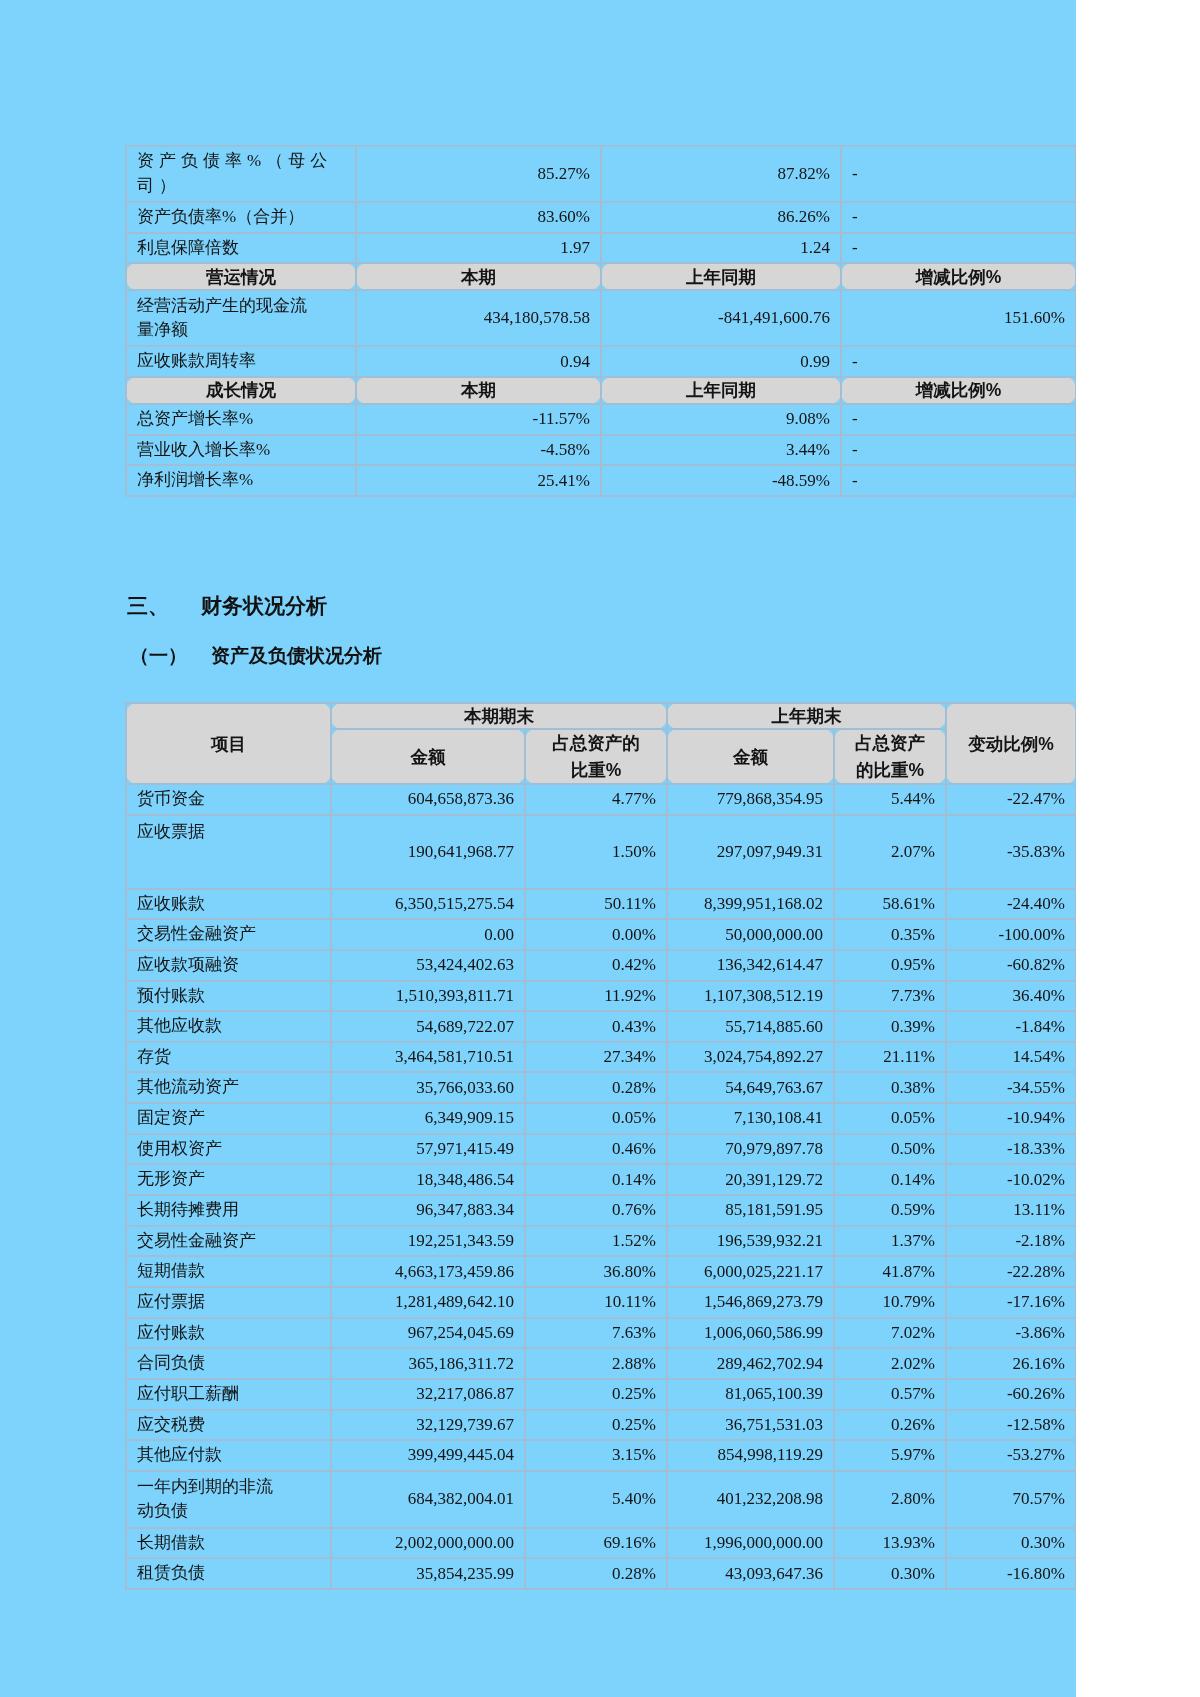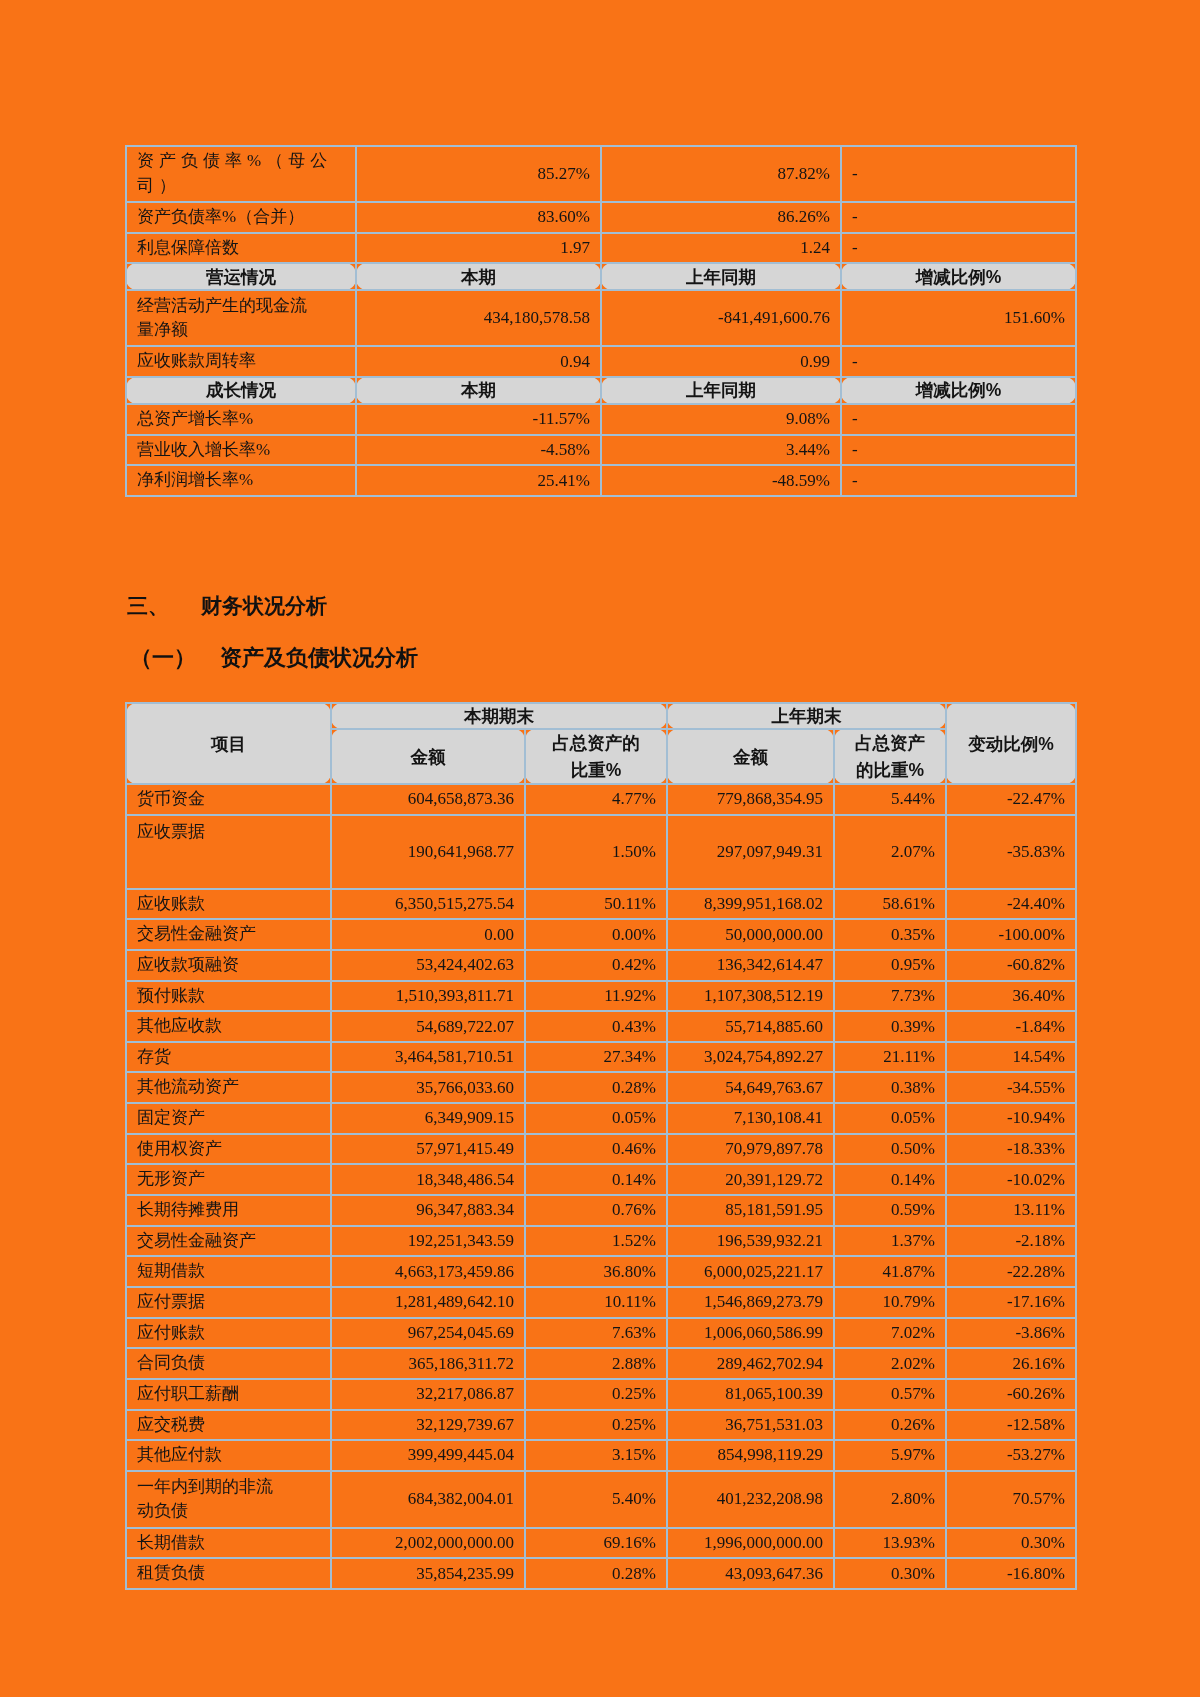--- a/index.html
+++ b/index.html
@@ -1,19 +1,19 @@
 <!DOCTYPE html>
 <html><head>
 <meta charset="utf-8">
 <style>
   * { margin:0; padding:0; box-sizing:border-box; }
   html,body { background:#ffffff; }
   body { font-family:"Liberation Serif","DejaVu Serif",serif; color:#141414; }
 
-  .page { position:relative; width:1200px; height:1697px; background:#f97316; overflow:hidden; }
+  .page { position:relative; width:1076px; height:1697px; background:#7dd3fc; overflow:hidden; }
 
   
   table.t { border-collapse:collapse; table-layout:fixed; font-size:17px; }
   table.t td, table.t th { border:2px solid #a2bed4; overflow:hidden; vertical-align:middle; }
   table.t th { background:#d6d6d6; font-family:"Liberation Sans","DejaVu Sans",sans-serif; font-weight:bold; text-align:center; font-size:17.5px;border-radius:11px; }
   td.lbl { text-align:left; padding:2px 8px 2px 10px; white-space:pre-line; line-height:1.45; }
   td.lbl.spaced { letter-spacing:5px; }
   td.lbl.top { vertical-align:top; padding-top:4px; }
   td.num { text-align:right; padding:2px 10px 2px 4px; font-variant-numeric:tabular-nums; }
   td.dash { text-align:left; padding:2px 4px 2px 10px; }
@@ -21,21 +21,21 @@
 
   
   .ratio-table { position:absolute; left:125px; top:145px; width:950px; }
   .ratio-table tbody tr { height:28px; }
   .ratio-table tbody tr.r-tall { height:56px; }
   .ratio-table tbody tr.r-header { height:27px; }
 
   
   .sec { position:absolute; left:127px; top:592px; font-family:"Liberation Sans","DejaVu Sans",sans-serif; font-weight:bold; font-size:21px; color:#111; }
   .sec .no { display:inline-block; margin-right:32px; }
-  .subsec { position:absolute; left:130px; top:643px; font-family:"Liberation Sans","DejaVu Sans",sans-serif; font-weight:bold; font-size:22px; color:#111; }
+  .subsec { position:absolute; left:130px; top:643px; font-family:"Liberation Sans","DejaVu Sans",sans-serif; font-weight:bold; font-size:19px; color:#111; }
   .subsec .no { display:inline-block; margin-right:24px; }
   .unit { position:absolute; left:125px; top:670px; width:950px; text-align:right; font-size:17px; }
 
   
   .balance-table { position:absolute; left:125px; top:702px; width:950px; }
   .balance-table thead tr.h1 { height:26px; }
   .balance-table thead tr.h2 { height:55px; }
   .balance-table tbody tr { height:30px;margin-top:35px; }
   .balance-table tbody tr.b-xtall { height:74px; }
   .balance-table tbody tr.b-tall { height:57px; }

